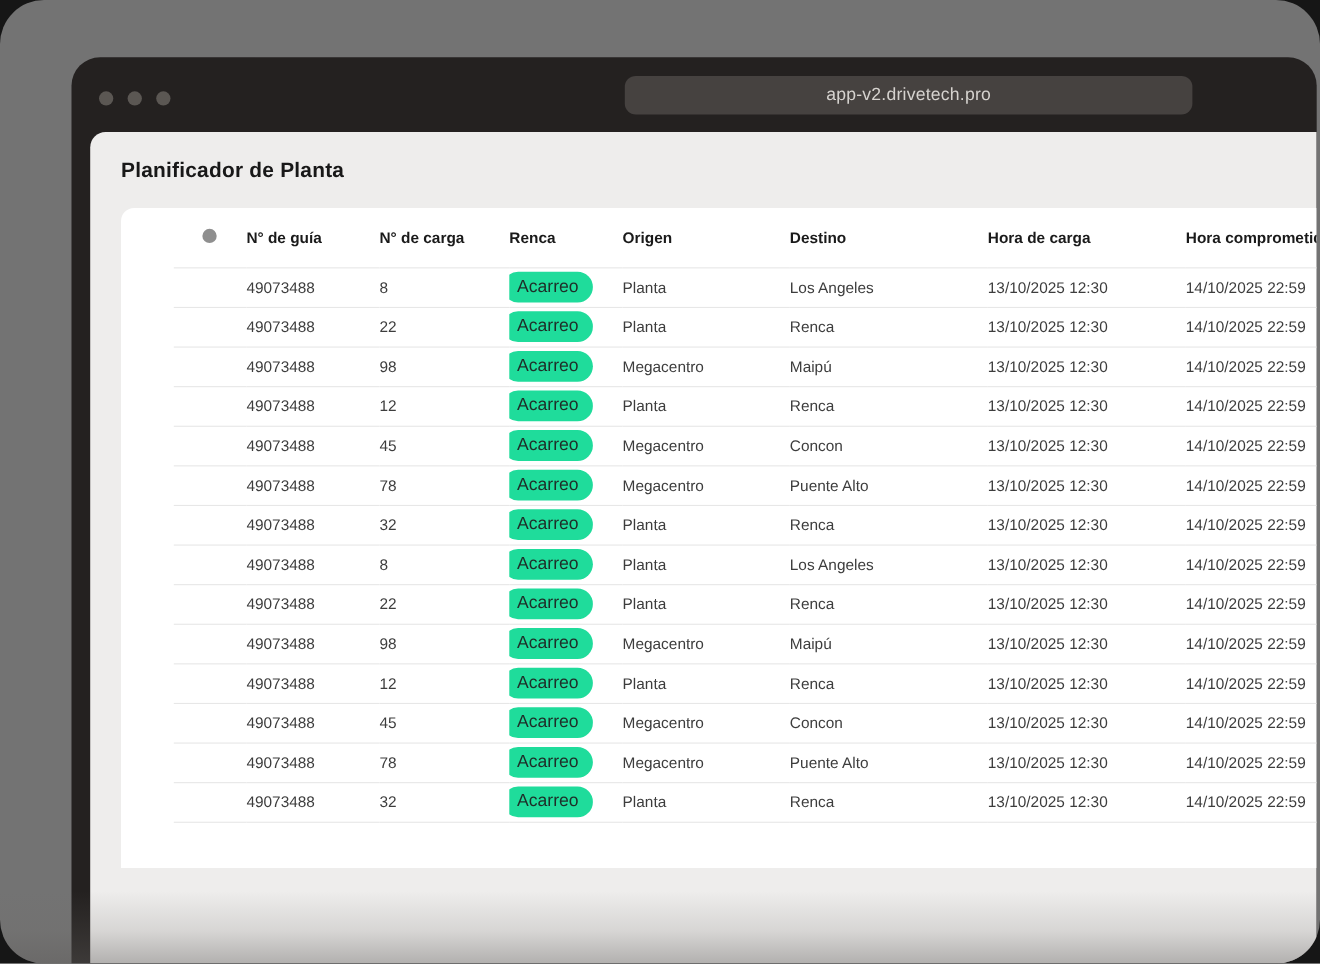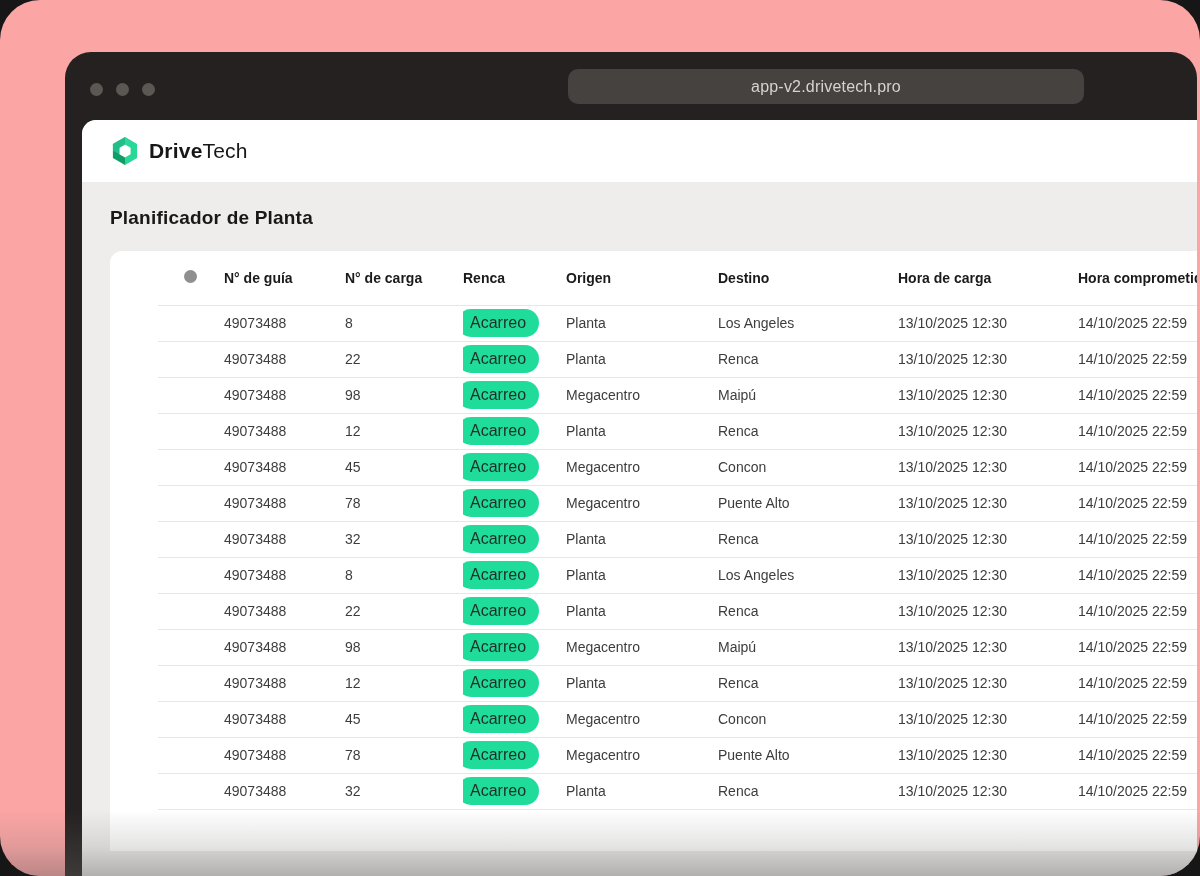--- a/index.html
+++ b/index.html
@@ -12,21 +12,21 @@
   }
   *{margin:0;padding:0;box-sizing:border-box;}
   html,body{width:1200px;height:876px;overflow:hidden;}
   body{
     background:#161616;
     font-family:"Liberation Sans", sans-serif;
     position:relative;
   }
   .canvas{
     position:absolute;inset:0;
-    background:#fca5a5;
+    background:#737373;
     border-radius:40px;
     overflow:hidden;
   }
   
   .browser-window{
     position:absolute;
     left:65px;top:52px;right:3px;bottom:0;
     background:var(--chrome);
     border-radius:26px 26px 0 0;
     overflow:hidden;
@@ -151,32 +151,20 @@
         <span class="dot"></span>
         <span class="dot"></span>
         <span class="dot"></span>
       </div>
       <div class="url-pill">
         <span>app-v2.drivetech.pro</span>
       </div>
     </div>
 
     <div class="page">
-      <div class="logo-bar">
-        <div class="logo">
-          <span>
-            <svg width="30" height="30" viewBox="0 0 30 30">
-              <path d="M15,1 L2.9,8 L2.9,22 L15,29 L15,21.5 L9.4,18.25 L9.4,11.75 L15,8.5 Z" fill="#0f9d68"></path>
-              <path d="M15,1 L27.1,8 L27.1,22 L15,29 L15,21.5 L20.6,18.25 L20.6,11.75 L15,8.5 Z" fill="#27d898"></path>
-              <path d="M15,1 L21,4.5 L15,8.5 L9.4,11.75 L9.4,18.25 L3,14.8 L2.9,8 Z" fill="#2fd9a4" opacity="0.55"></path>
-            </svg>
-          </span>
-          <span class="wordmark"><span class="b">Drive</span><span class="l">Tech</span></span>
-        </div>
-      </div>
 
       <div class="page-title">Planificador de Planta</div>
 
       <div class="card">
         <table>
           <colgroup>
             <col class="c-bullet">
               <col class="c-guia">
               <col class="c-viaje">
               <col class="c-tipo">

